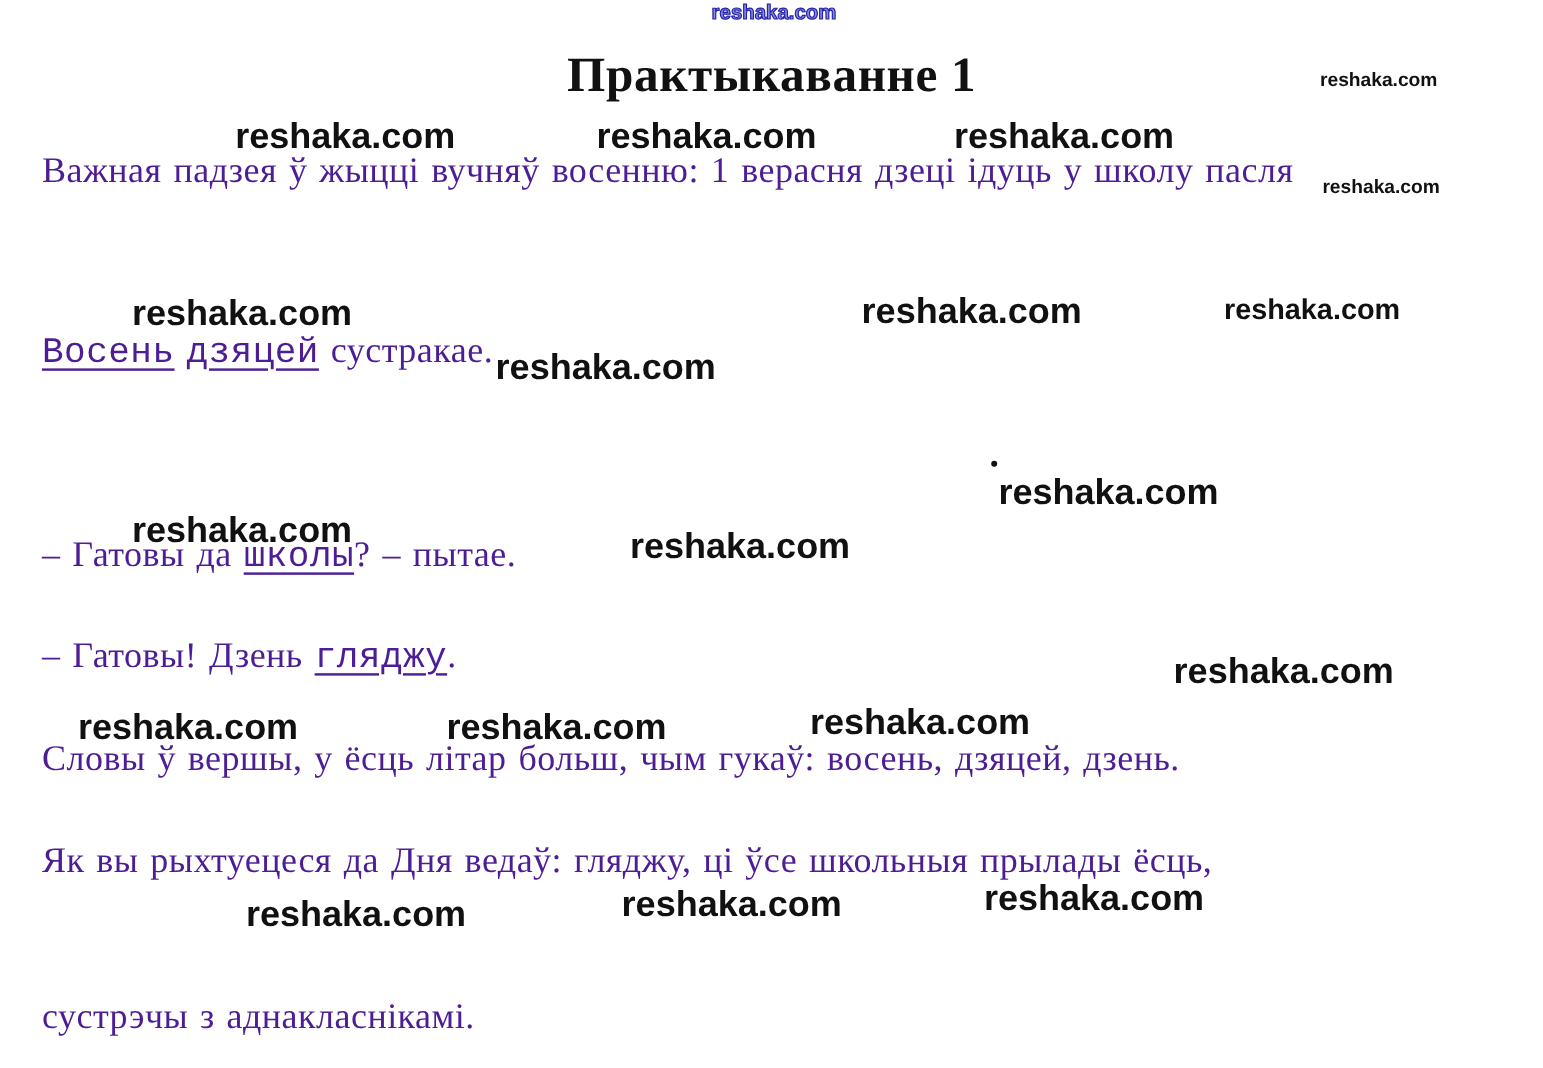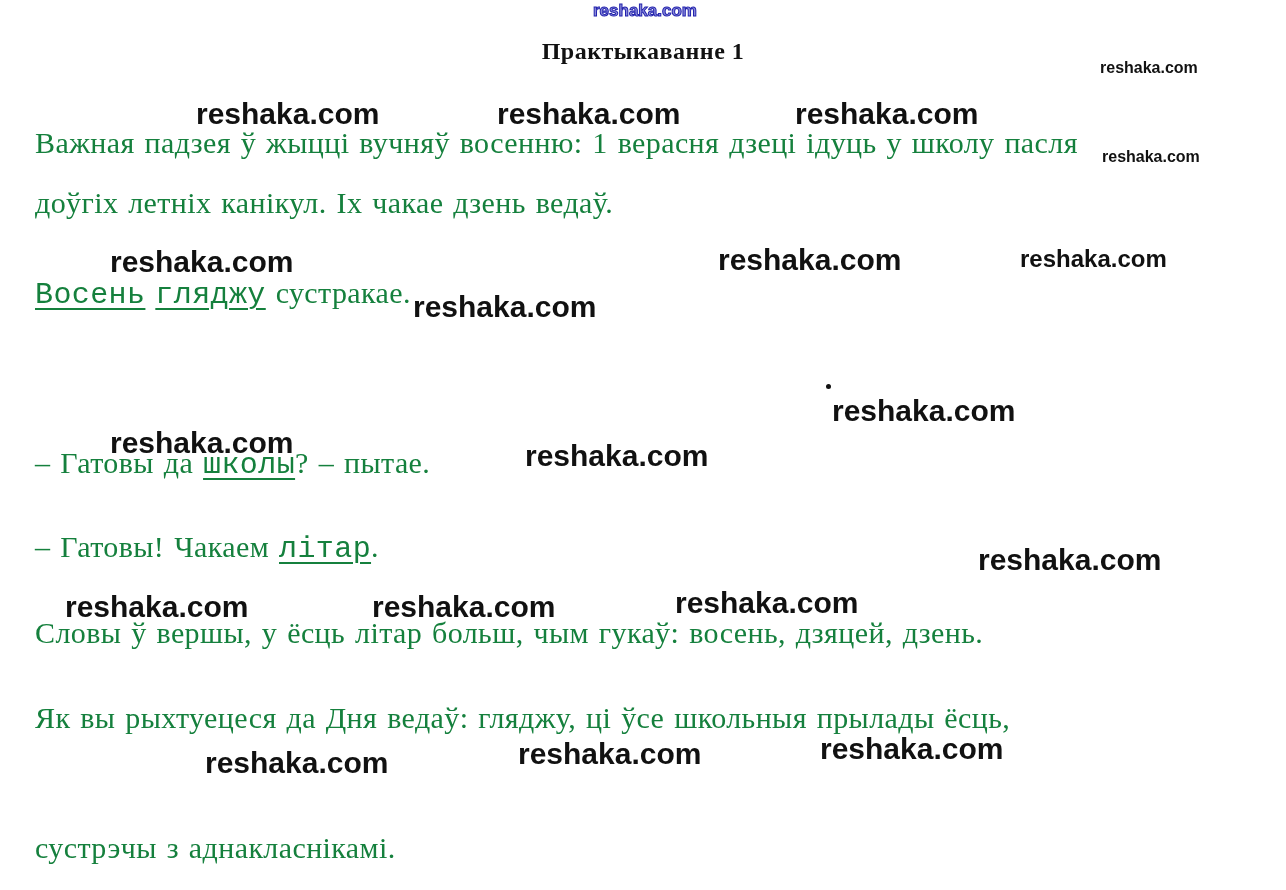--- a/index.html
+++ b/index.html
@@ -12,31 +12,31 @@
   .page {
     position: relative;
     width: 1286px; height: 872px;
     background: #ffffff;
   }
   .doc-title {
     position: absolute;
     top: 38px; left: 0;
     width: 100%;
     text-align: center;
-    font-size: 24px;
+    font-size: 41px;
     font-weight: bold;
     color: #111111;
     letter-spacing: 0.5px;
   }
   .line {
     position: absolute;
     left: 35px;
     white-space: nowrap;
     font-size: 30px;
-    color: #15803d;
+    color: #4c1d95;
     letter-spacing: 0.4px;
     word-spacing: 2px;
     line-height: 1.1;
   }
   .u {
     text-decoration: underline;
     text-decoration-thickness: 2px;
     text-underline-offset: 5px;
     font-family: Liberation Mono, monospace;
   }
@@ -95,28 +95,27 @@
       <span class="wm black" style="left: 65px; top: 592px; font-size: 30px;">reshaka.com</span>
       <span class="wm black" style="left: 372px; top: 592px; font-size: 30px;">reshaka.com</span>
       <span class="wm black" style="left: 820px; top: 734px; font-size: 30px;">reshaka.com</span>
       <span class="wm black" style="left: 518px; top: 739px; font-size: 30px;">reshaka.com</span>
       <span class="wm black" style="left: 205px; top: 748px; font-size: 30px;">reshaka.com</span>
     </div>
 
   <div class="doc-title">Практыкаванне 1</div>
 
   <div class="line l-intro1">Важная падзея ў жыцці вучняў восенню: 1 верасня дзеці ідуць у школу пасля</div>
-  <div class="line l-intro2">доўгіх летніх канікул. Іх чакае дзень ведаў.</div>
 
-  <div class="line l-verse1"><span class="u">Восень</span><span> </span><span class="u">гляджу</span><span> сустракае.</span></div>
+  <div class="line l-verse1"><span class="u">Восень</span><span> </span><span class="u">дзяцей</span><span> сустракае.</span></div>
 
 
   <div class="line l-verse3"><span>– Гатовы да </span><span class="u">школы</span><span>? – пытае.</span></div>
 
-  <div class="line l-verse4"><span>– Гатовы! Чакаем </span><span class="u">літар</span><span>.</span></div>
+  <div class="line l-verse4"><span>– Гатовы! Дзень </span><span class="u">гляджу</span><span>.</span></div>
 
   <div class="line l-ans1">Словы ў вершы, у ёсць літар больш, чым гукаў: восень, дзяцей, дзень.</div>
   <div class="line l-ans2a">Як вы рыхтуецеся да Дня ведаў: гляджу, ці ўсе школьныя прылады ёсць,</div>
   <div class="line l-ans2c">сустрэчы з аднакласнікамі.</div>
 
   <div>
       <span class="noise-dot" style="left: 826px; top: 384px;"></span>
     </div>
 
 </div>

